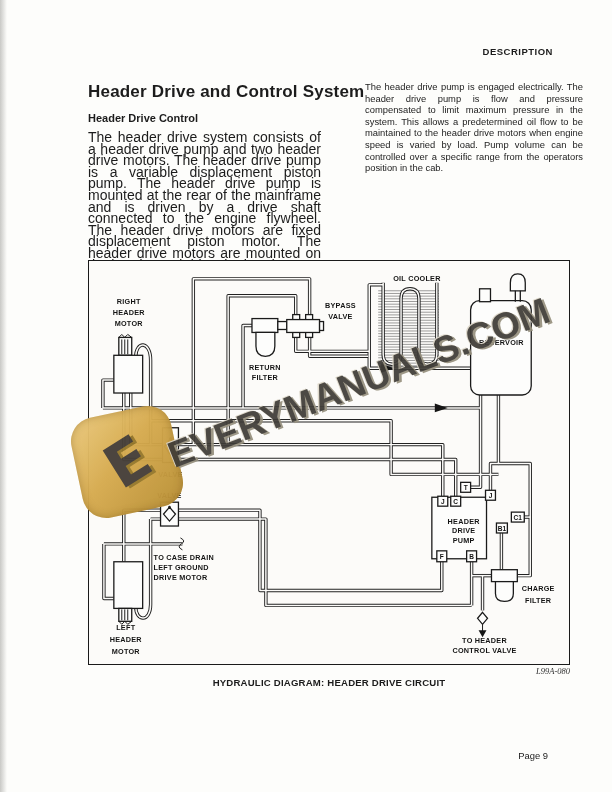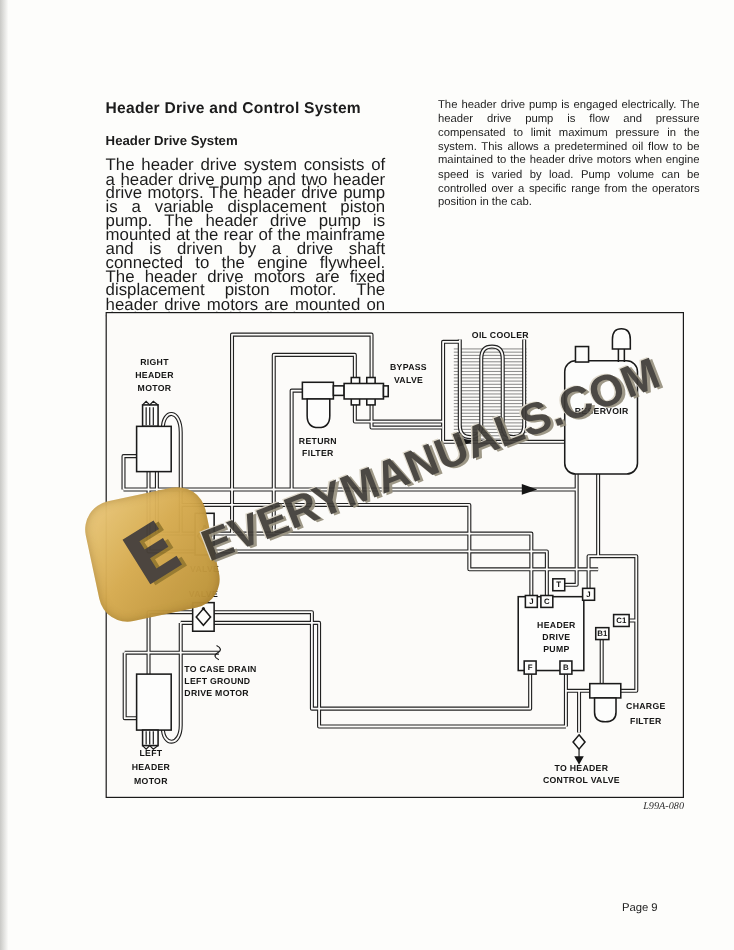--- a/index.html
+++ b/index.html
@@ -2,21 +2,21 @@
 <html><head>
 <meta charset="utf-8">
 <style>
   html,body{margin:0;padding:0;background:#e8e8e8;}
   .page{position:relative;width:612px;height:792px;background:#fdfdfb;overflow:hidden;
         font-family:"Liberation Sans",sans-serif;color:#1c1c1c;}
   .scan-edge{position:absolute;left:0;top:0;width:7px;height:100%;
         background:linear-gradient(90deg,#c9c9c6,rgba(255,255,255,0));}
   .desc-header{position:absolute;top:46px;left:0;width:553px;text-align:right;
         font-size:9.5px;font-weight:bold;letter-spacing:.5px;}
-  .title{position:absolute;top:82px;left:88px;font-size:13px;font-weight:bold;letter-spacing:.2px;}
+  .title{position:absolute;top:82px;left:88px;font-size:17px;font-weight:bold;letter-spacing:.2px;}
   .subtitle{position:absolute;top:112px;left:88px;font-size:11px;font-weight:bold;}
   .col-left{position:absolute;top:132px;left:88px;width:233px;font-size:14px;
         line-height:11.6px;text-align:justify;}
   .col-right{position:absolute;top:81px;left:337px;width:218px;font-size:9.4px;
         line-height:11.6px;text-align:justify;margin-left:28px;}
   .diagram-box{position:absolute;left:88px;top:260px;width:482px;height:405px;
         border:1.6px solid #1a1a1a;background:#fcfbf9;box-sizing:border-box;}
   .diagram-box svg{position:absolute;left:0;top:0;}
   .fig-code{position:absolute;top:666px;left:420px;width:150px;text-align:right;
         font-size:8.5px;font-style:italic;color:#2e2e2e;font-family:"Liberation Serif",serif;}
@@ -46,22 +46,23 @@
   .lbl{font:bold 7.3px "Liberation Sans",sans-serif;fill:#141414;letter-spacing:.25px;}
   .port{font:bold 6.6px "Liberation Sans",sans-serif;fill:#111;}
   .arrow{fill:#151515;stroke:none;}
 </style>
 </head>
 <body>
 
 <div class="page">
   <div class="scan-edge"></div>
 
+  <div class="desc-header">DESCRIPTION</div>
   <div class="title">Header Drive and Control System</div>
-  <div class="subtitle">Header Drive System</div>
+  <div class="subtitle">Header Drive Control</div>
   <div class="col-left">The header drive system consists of a header drive pump and two header drive motors. The header drive pump is a variable displacement piston pump. The header drive pump is mounted at the rear of the mainframe and is driven by a drive shaft connected to the engine flywheel. The header drive motors are fixed displacement piston motor. The header drive motors are mounted on the header and drive the header.</div>
   <div class="col-right">The header drive pump is engaged electrically. The header drive pump is flow and pressure compensated to limit maximum pressure in the system. This allows a predetermined oil flow to be maintained to the header drive motors when engine speed is varied by load. Pump volume can be controlled over a specific range from the operators position in the cab.</div>
 
   <div class="diagram-box">
     <svg width="479" height="402" viewBox="0 0 482 405" preserveAspectRatio="none">
 
       <g id="fins">
           <line x1="291" x2="352" y1="30" y2="30" class="fin"></line>
           <line x1="291" x2="352" y1="32.7" y2="32.7" class="fin"></line>
           <line x1="291" x2="352" y1="35.400000000000006" y2="35.400000000000006" class="fin"></line>
@@ -270,14 +271,15 @@
       </g>
     </svg>
   </div>
 
   <div class="wm-logo">
     <span class="letter">E</span>
   </div>
   <div class="wm-text">EVERYMANUALS.COM</div>
 
   <div class="fig-code">L99A-080</div>
+  <div class="caption">HYDRAULIC DIAGRAM: HEADER DRIVE CIRCUIT</div>
   <div class="page-num">Page 9</div>
 </div>
 
 </body></html>

